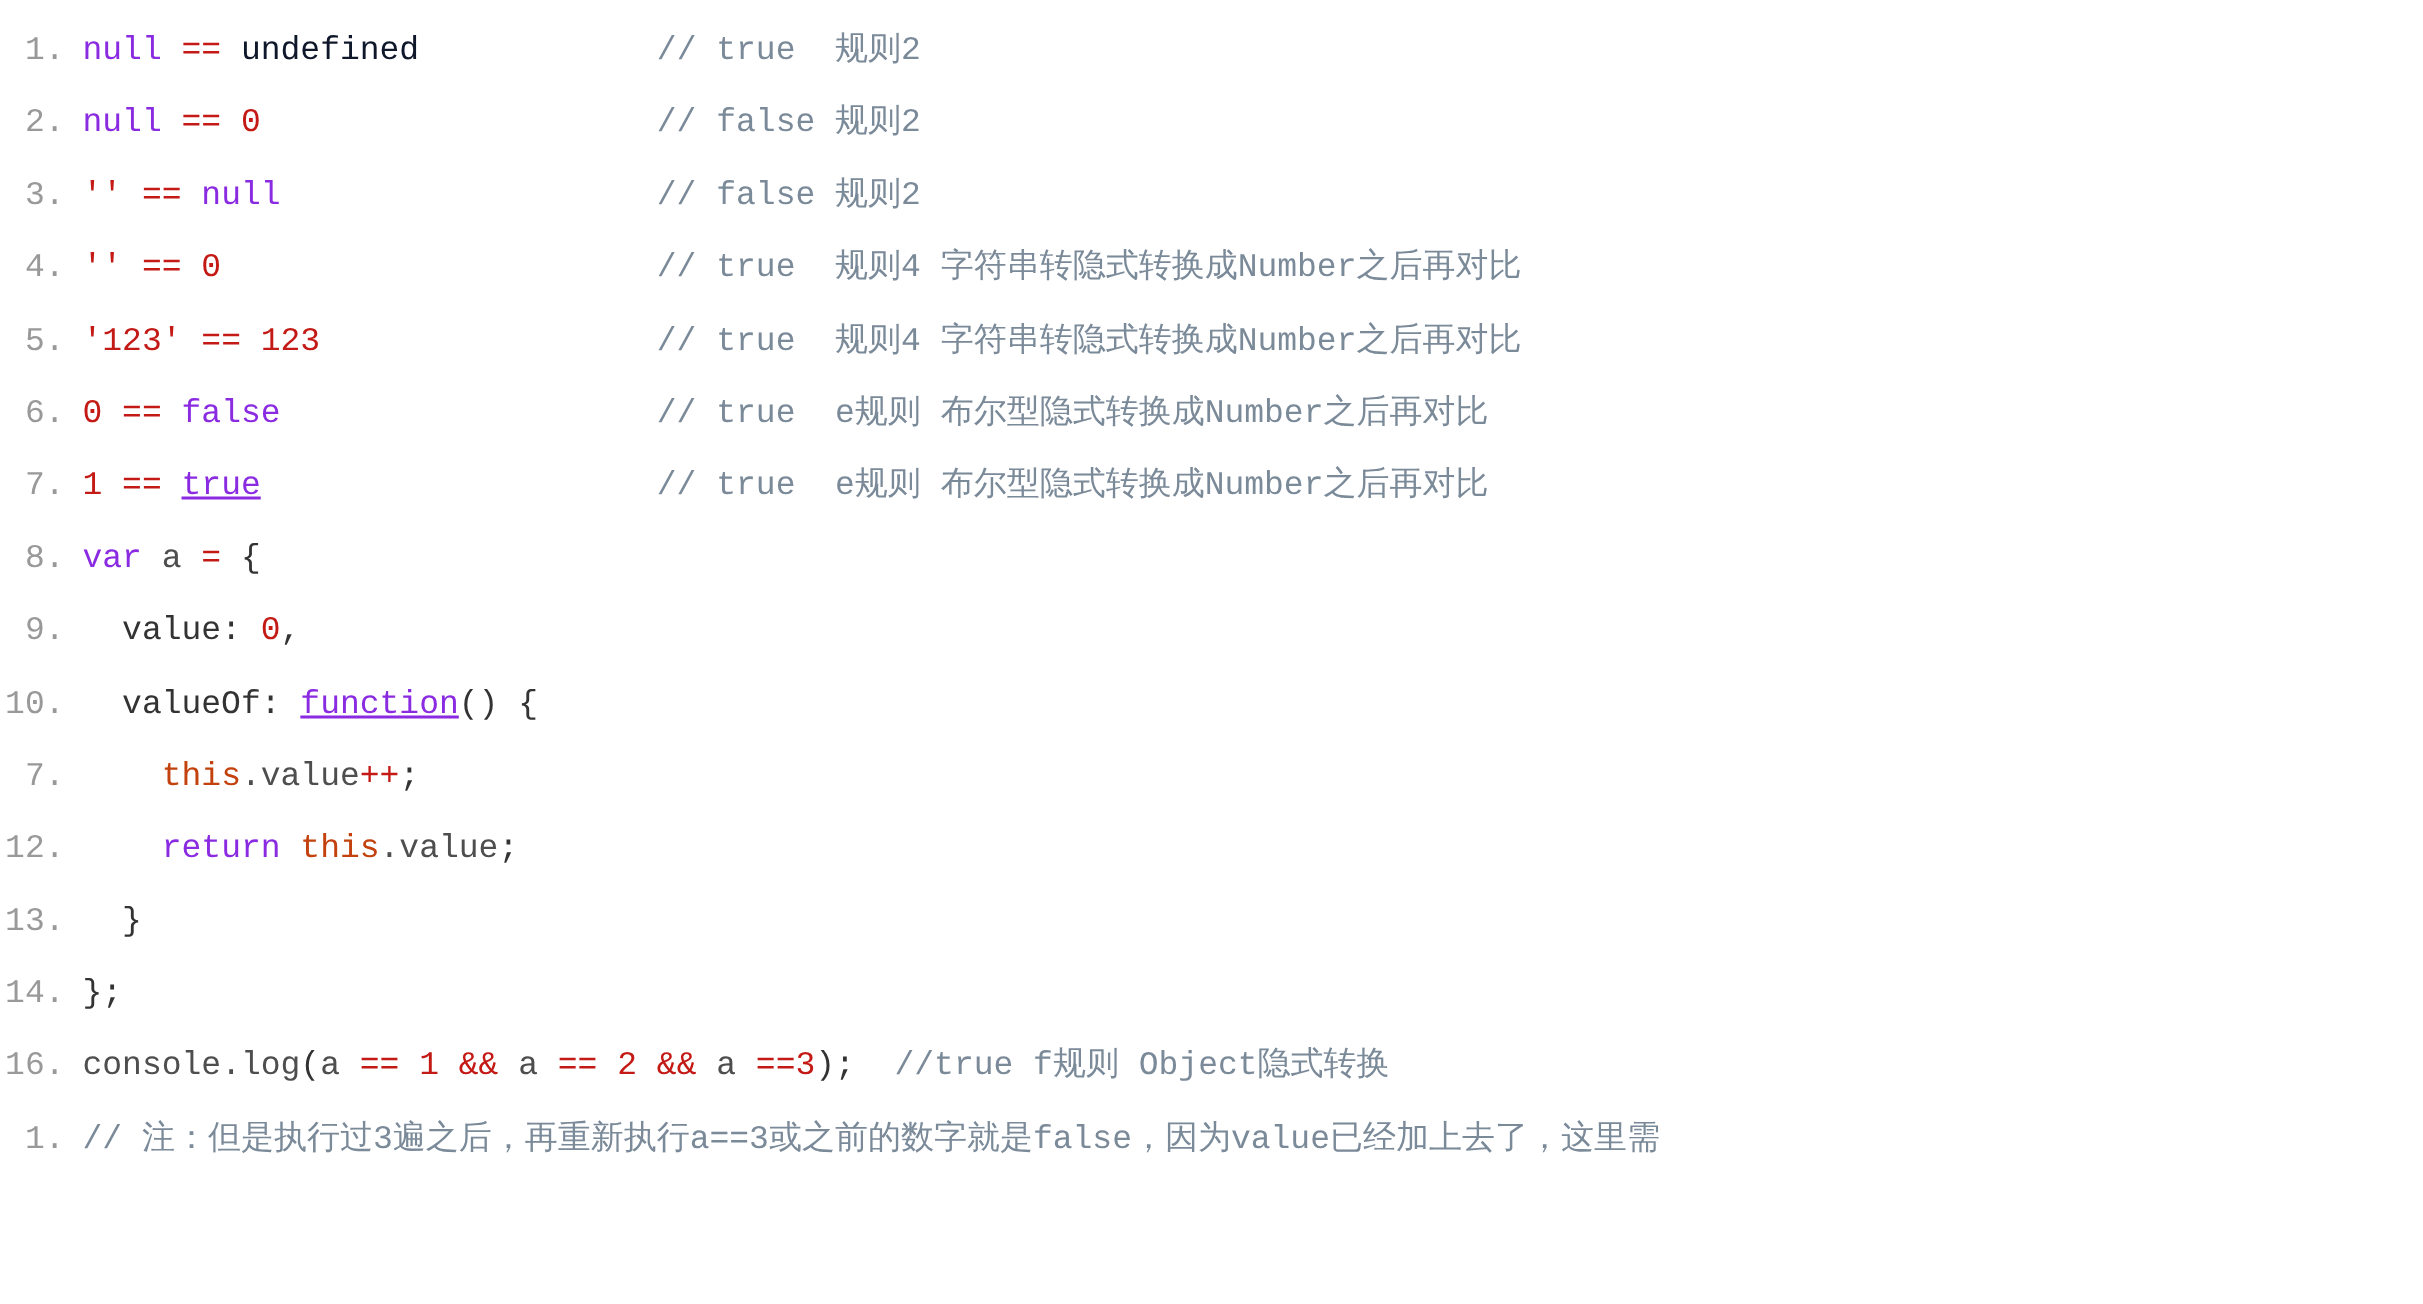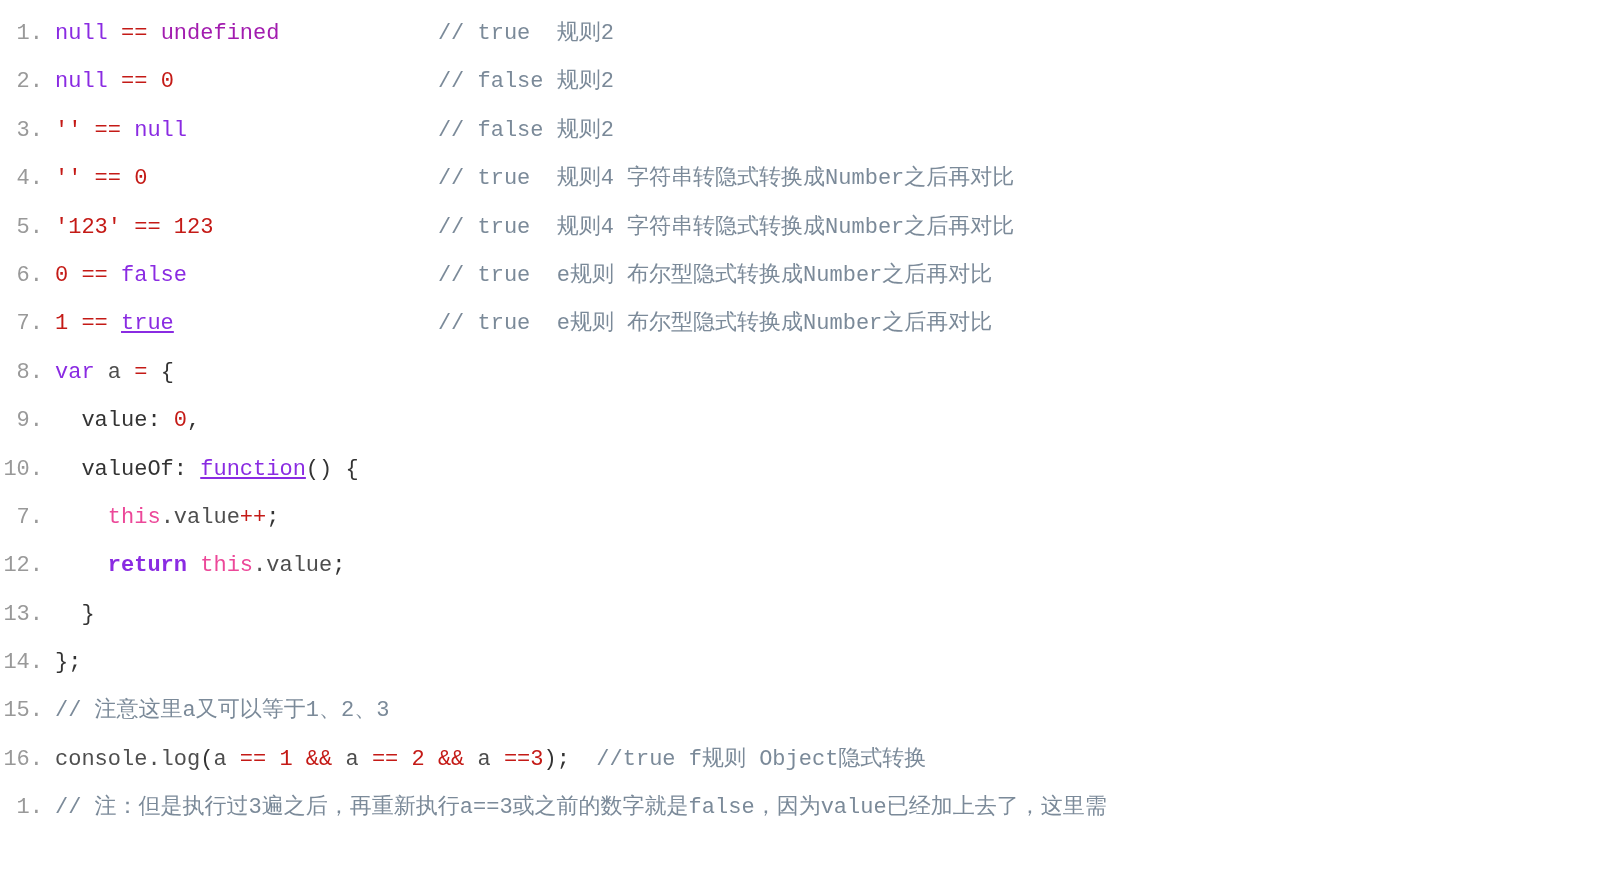--- a/index.html
+++ b/index.html
@@ -29,27 +29,27 @@
       color: #999999;
       padding-right: 12px;
       flex-shrink: 0;
       user-select: none;
     }
     .code-content {
       flex: 1;
       white-space: pre;
     }
     .kw-null { color: #8a2be2; }
-    .kw-undefined { color: #a21caf; margin-top: 16px; }
+    .kw-undefined { color: #0f172a; margin-top: 16px; }
     .kw-true { color: #8a2be2; text-decoration: underline; }
     .kw-false { color: #8a2be2; }
     .kw-var { color: #8a2be2; margin-top: 14px; }
     .kw-function { color: #8a2be2; text-decoration: underline; }
-    .kw-this { color: #ec4899; }
-    .kw-return { color: #8a2be2; font-weight: bold; }
+    .kw-this { color: #c2410c; }
+    .kw-return { color: #8a2be2; }
     .op { color: #c41a16; }
     .num { color: #c41a16; }
     .str { color: #c41a16; }
     .comment { color: #7b8a99; }
     .ident { color: #4e4e4e; }
     .punct { color: #333333; }
     .obj-key { color: #333333; font-family: Liberation Mono, monospace; }
     .console { color: #4e4e4e; }
   </style>
 </head>
@@ -63,16 +63,15 @@
     <div class="code-line"><span class="line-number">5.</span><span class="code-content"><span class="str">'123'</span><span> </span><span class="op">==</span><span> </span><span class="num">123</span><span>                 </span><span class="comment">// true  规则4 字符串转隐式转换成Number之后再对比</span></span></div>
     <div class="code-line"><span class="line-number">6.</span><span class="code-content"><span class="num">0</span><span> </span><span class="op">==</span><span> </span><span class="kw-false">false</span><span>                   </span><span class="comment">// true  e规则 布尔型隐式转换成Number之后再对比</span></span></div>
     <div class="code-line"><span class="line-number">7.</span><span class="code-content"><span class="num">1</span><span> </span><span class="op">==</span><span> </span><span class="kw-true">true</span><span>                    </span><span class="comment">// true  e规则 布尔型隐式转换成Number之后再对比</span></span></div>
     <div class="code-line"><span class="line-number">8.</span><span class="code-content"><span class="kw-var">var</span><span class="ident"> a </span><span class="op">=</span><span> </span><span class="punct">{</span></span></div>
     <div class="code-line"><span class="line-number">9.</span><span class="code-content"><span class="obj-key">  value</span><span class="punct">:</span><span> </span><span class="num">0</span><span class="punct">,</span></span></div>
     <div class="code-line"><span class="line-number">10.</span><span class="code-content"><span class="obj-key">  valueOf</span><span class="punct">:</span><span> </span><span class="kw-function">function</span><span class="punct">()</span><span> </span><span class="punct">{</span></span></div>
     <div class="code-line"><span class="line-number">7.</span><span class="code-content"><span>    </span><span class="kw-this">this</span><span class="ident">.value</span><span class="op">++</span><span class="punct">;</span></span></div>
     <div class="code-line"><span class="line-number">12.</span><span class="code-content"><span>    </span><span class="kw-return">return</span><span> </span><span class="kw-this">this</span><span class="ident">.value</span><span class="punct">;</span></span></div>
     <div class="code-line"><span class="line-number">13.</span><span class="code-content"><span class="punct">  }</span></span></div>
     <div class="code-line"><span class="line-number">14.</span><span class="code-content"><span class="punct">};</span></span></div>
-    <div class="code-line"><span class="line-number">15.</span><span class="code-content"><span class="comment">// 注意这里a又可以等于1、2、3</span></span></div>
     <div class="code-line"><span class="line-number">16.</span><span class="code-content"><span class="console">console</span><span class="ident">.log</span><span class="punct">(</span><span class="ident">a </span><span class="op">==</span><span> </span><span class="num">1</span><span> </span><span class="op">&amp;&amp;</span><span class="ident"> a </span><span class="op">==</span><span> </span><span class="num">2</span><span> </span><span class="op">&amp;&amp;</span><span class="ident"> a </span><span class="op">==</span><span class="num">3</span><span class="punct">);</span><span>  </span><span class="comment">//true f规则 Object隐式转换</span></span></div>
     <div class="code-line"><span class="line-number">1.</span><span class="code-content"><span class="comment">// 注：但是执行过3遍之后，再重新执行a==3或之前的数字就是false，因为value已经加上去了，这里需</span></span></div>
   </div>
 
 </body></html>

